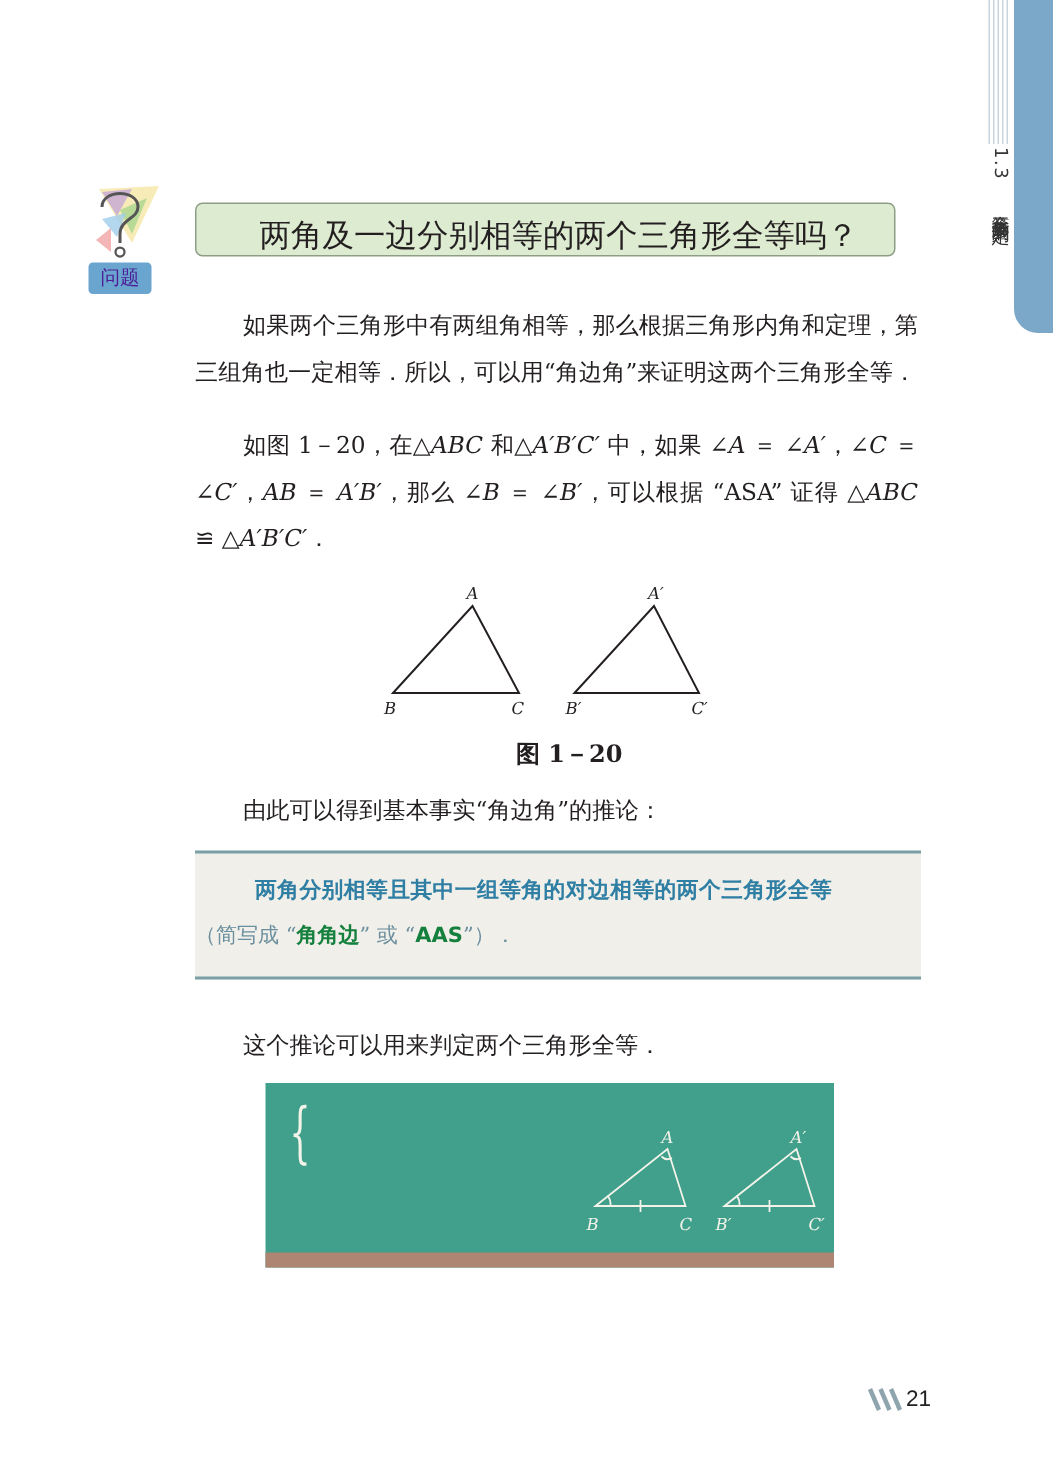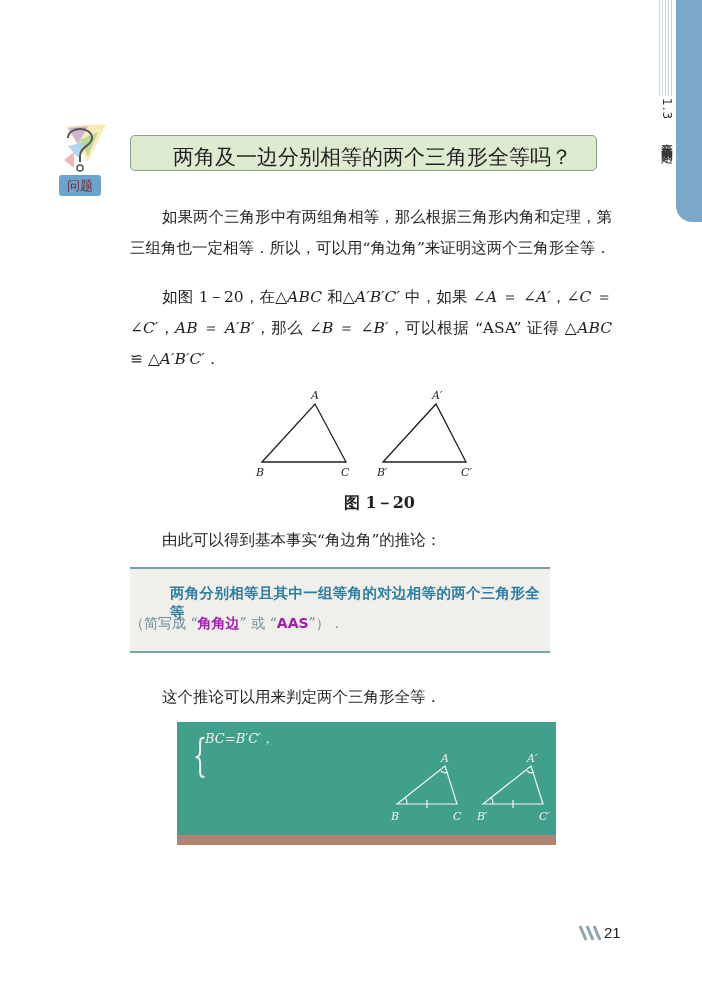--- a/index.html
+++ b/index.html
@@ -23,21 +23,21 @@
     writing-mode: vertical-rl;
     font-family: "DejaVu Sans", sans-serif;
     font-size: 12px; color: #333; letter-spacing: 1px;
   }
   .side-text .num { margin-bottom: 14px; display: inline-block; }
 
   
   .q-icon { left: 58px; top: 122px; width: 50px; height: 52px; }
   .q-badge {
     left: 59px; top: 175px; width: 42px; height: 21px;
-    background: #6aa5cf; color: #7f1d1d; border-radius: 3px;
+    background: #6aa5cf; color: #4c1d95; border-radius: 3px;
     font-family: "DejaVu Sans", sans-serif; font-size: 13px;
     text-align: center; line-height: 21px;
   }
 
   
   .q-box {
     left: 130px; top: 135px; width: 465px; height: 34px;
     background: #ddebd1; border: 1.5px solid #8e9e86; border-radius: 5px;
   }
   .q-box-text {
@@ -54,35 +54,35 @@
 
   
   .fig { left: 240px; top: 380px; width: 260px; height: 100px; }
   .fig-caption {
     left: 344px; top: 493px;
     font-size: 16px; font-weight: bold; color: #231f20;
   }
 
   
   .thm {
-    left: 130px; top: 567px; width: 420px; height: 82px;
+    left: 130px; top: 567px; width: 484px; height: 82px;
     background: #f0efe9;
     border-top: 2px solid #7b9fa6; border-bottom: 2px solid #7b9fa6;
   }
   .thm-line1 {
     position: absolute; left: 40px; top: 15px;
     font-family: "DejaVu Sans", sans-serif; font-weight: bold;
     font-size: 14.5px; color: #2f7ea3; letter-spacing: 0.3px;
   }
   .thm-line2 {
     position: absolute; left: 0px; top: 46px;
     font-size: 14px; color: #6b8f9f;
   }
   .thm-line2 .bold {
-    font-family: "DejaVu Sans", sans-serif; font-weight: bold; color: #a21caf;
+    font-family: "DejaVu Sans", sans-serif; font-weight: bold; color: #15803d;
   }
 
   
   .board {
     left: 177px; top: 722px; width: 379px; height: 123px;
     background: #40a08c;
   }
   .board-base {
     left: 177px; top: 835px; width: 379px; height: 10px;
     background: #ae8472;
@@ -175,21 +175,20 @@
 </div>
 
 <div class="abs para" style="top:682px;">
   <span class="indent"></span><span>这个推论可以用来判定两个三角形全等．</span>
 </div>
 
 <div class="abs board">
   <div class="board-text">
     <div class="brace-rows">
       <span class="brace">{</span>
-      <div class="row">BC=B′C′，</div>
     </div>
   </div>
   <div class="board-fig">
     <svg width="170" height="80" viewBox="0 0 170 80">
       <g stroke="#f3f3ea" stroke-width="1.2" fill="none">
         <polygon points="10,52 58,14 70,52"></polygon>
         <polygon points="96,52 144,14 156,52"></polygon>
         <path d="M20,52 A10,10 0 0 0 18,45"></path>
         <path d="M106,52 A10,10 0 0 0 104,45"></path>
         <path d="M54,19 A6,6 0 0 0 61,20"></path>

